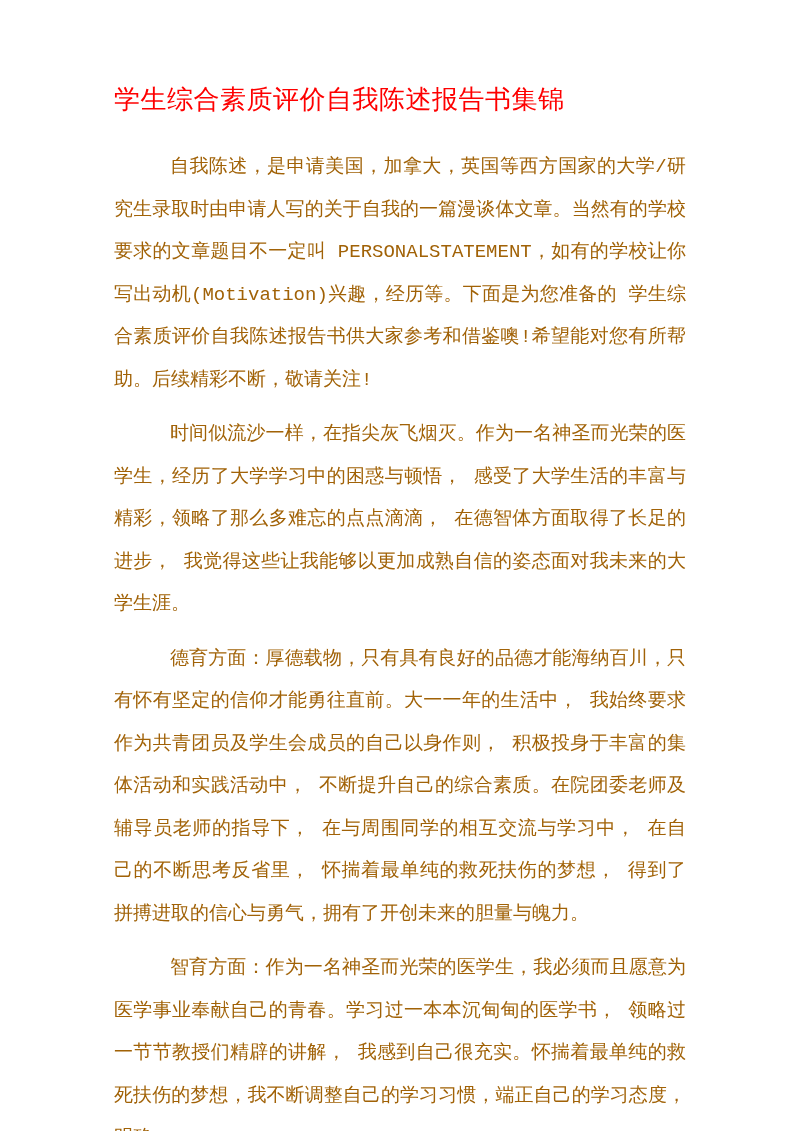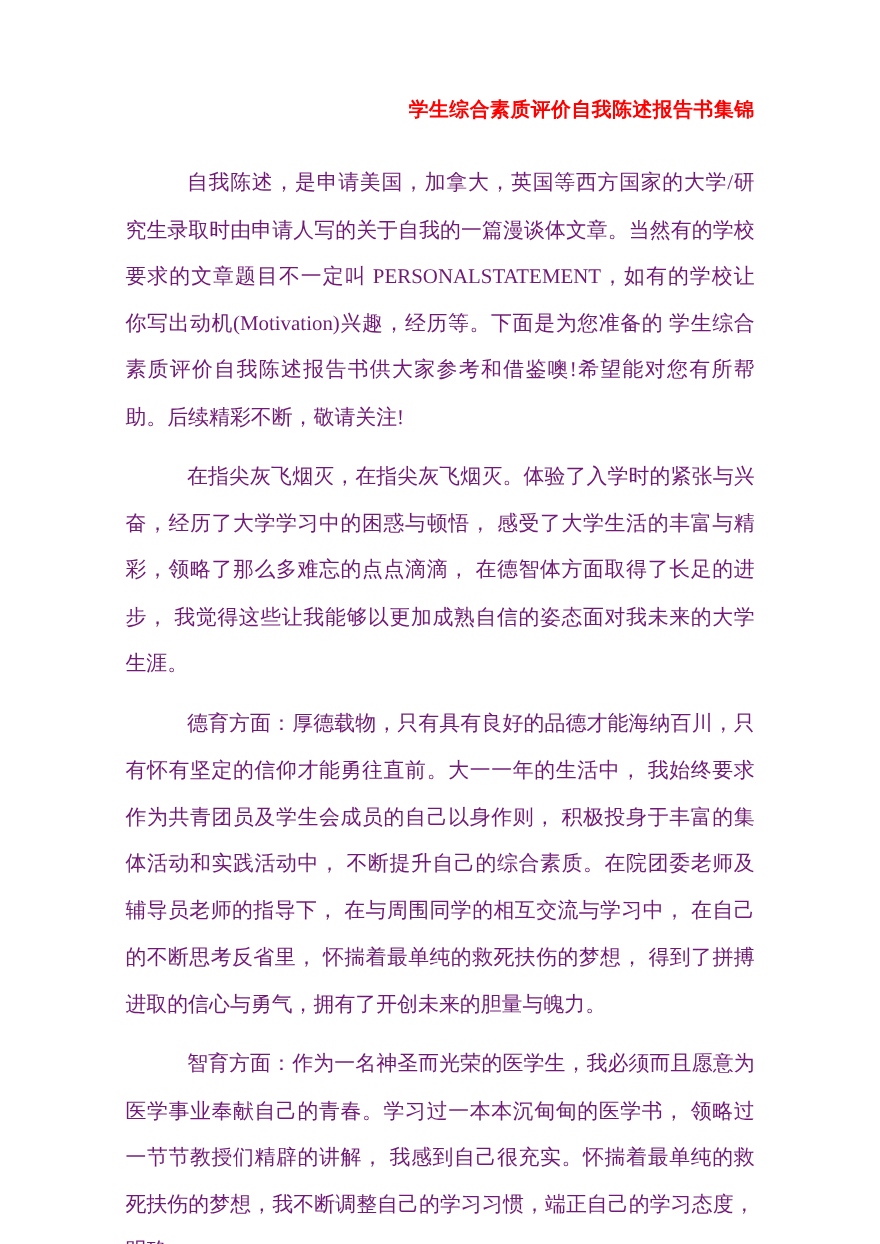--- a/index.html
+++ b/index.html
@@ -10,50 +10,50 @@
   .page {
     position: relative;
     width: 800px;
     height: 1131px;
     background: #ffffff;
     overflow: hidden;
     box-sizing: border-box;
   }
   .doc-title {
     margin: 86px 114px 34px;
-    text-align: right;
+    text-align: left;
     font-family: "Liberation Sans", "DejaVu Sans", sans-serif;
-    font-weight: 700;
-    font-size: 18px;
+    font-weight: 400;
+    font-size: 26px;
     line-height: 26px;
     color: #fe0000;
     letter-spacing: 0.5px;
   }
   .doc-body {
     margin: 0 114px;
   }
   .para {
-    font-family: Liberation Serif, serif;
+    font-family: Liberation Mono, monospace;
     font-size: 19px;
     line-height: 42.5px;
-    color: #701a75;
+    color: #a16207;
     text-align: justify;
     text-justify: inter-ideograph;
     text-indent: 56px;
     margin: 0 0 12px 0;
     word-break: break-all;
   }
   .para:last-child {
     margin-bottom: 0;
   }
 </style>
 </head>
 <body>
 
 <div class="page">
   <h1 class="doc-title">学生综合素质评价自我陈述报告书集锦</h1>
   <div class="doc-body">
     <p class="para">自我陈述，是申请美国，加拿大，英国等西方国家的大学/研究生录取时由申请人写的关于自我的一篇漫谈体文章。当然有的学校要求的文章题目不一定叫 PERSONALSTATEMENT，如有的学校让你写出动机(Motivation)兴趣，经历等。下面是为您准备的 学生综合素质评价自我陈述报告书供大家参考和借鉴噢!希望能对您有所帮助。后续精彩不断，敬请关注!</p>
-    <p class="para">在指尖灰飞烟灭，在指尖灰飞烟灭。体验了入学时的紧张与兴奋，经历了大学学习中的困惑与顿悟， 感受了大学生活的丰富与精彩，领略了那么多难忘的点点滴滴， 在德智体方面取得了长足的进步， 我觉得这些让我能够以更加成熟自信的姿态面对我未来的大学生涯。</p>
+    <p class="para">时间似流沙一样，在指尖灰飞烟灭。作为一名神圣而光荣的医学生，经历了大学学习中的困惑与顿悟， 感受了大学生活的丰富与精彩，领略了那么多难忘的点点滴滴， 在德智体方面取得了长足的进步， 我觉得这些让我能够以更加成熟自信的姿态面对我未来的大学生涯。</p>
     <p class="para">德育方面：厚德载物，只有具有良好的品德才能海纳百川，只有怀有坚定的信仰才能勇往直前。大一一年的生活中， 我始终要求作为共青团员及学生会成员的自己以身作则， 积极投身于丰富的集体活动和实践活动中， 不断提升自己的综合素质。在院团委老师及辅导员老师的指导下， 在与周围同学的相互交流与学习中， 在自己的不断思考反省里， 怀揣着最单纯的救死扶伤的梦想， 得到了拼搏进取的信心与勇气，拥有了开创未来的胆量与魄力。</p>
     <p class="para">智育方面：作为一名神圣而光荣的医学生，我必须而且愿意为医学事业奉献自己的青春。学习过一本本沉甸甸的医学书， 领略过一节节教授们精辟的讲解， 我感到自己很充实。怀揣着最单纯的救死扶伤的梦想，我不断调整自己的学习习惯，端正自己的学习态度，明确</p>
   </div>
 </div>
 
 </body></html>

